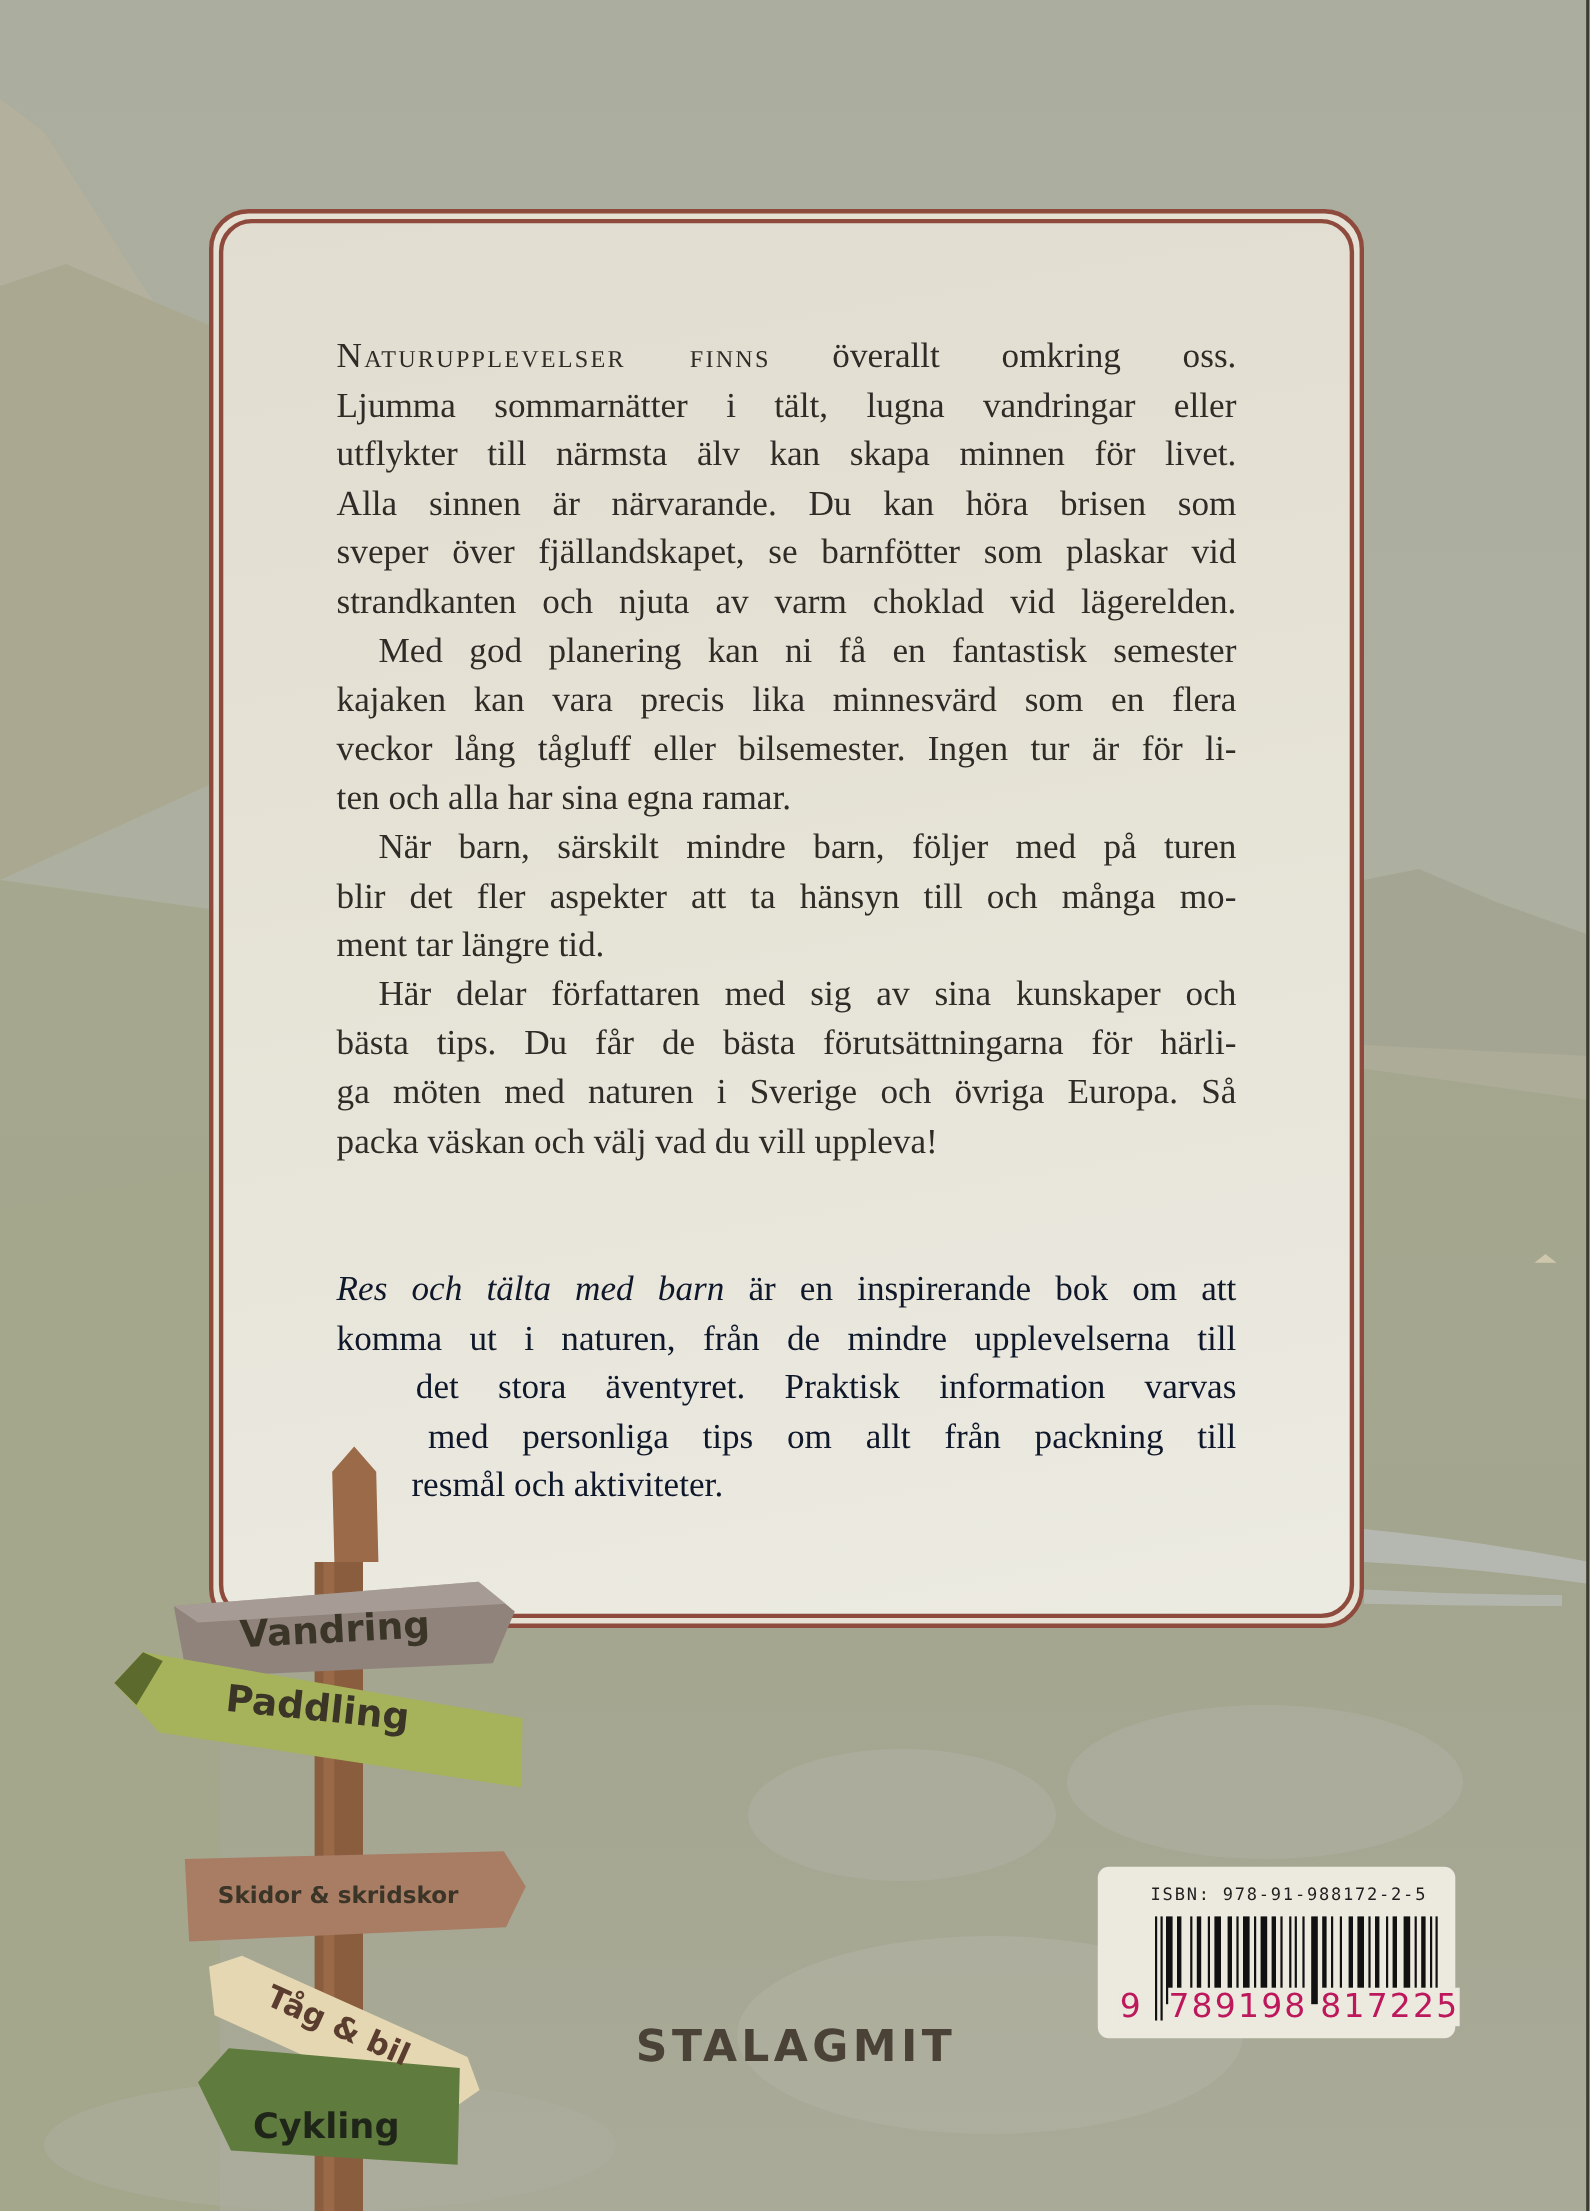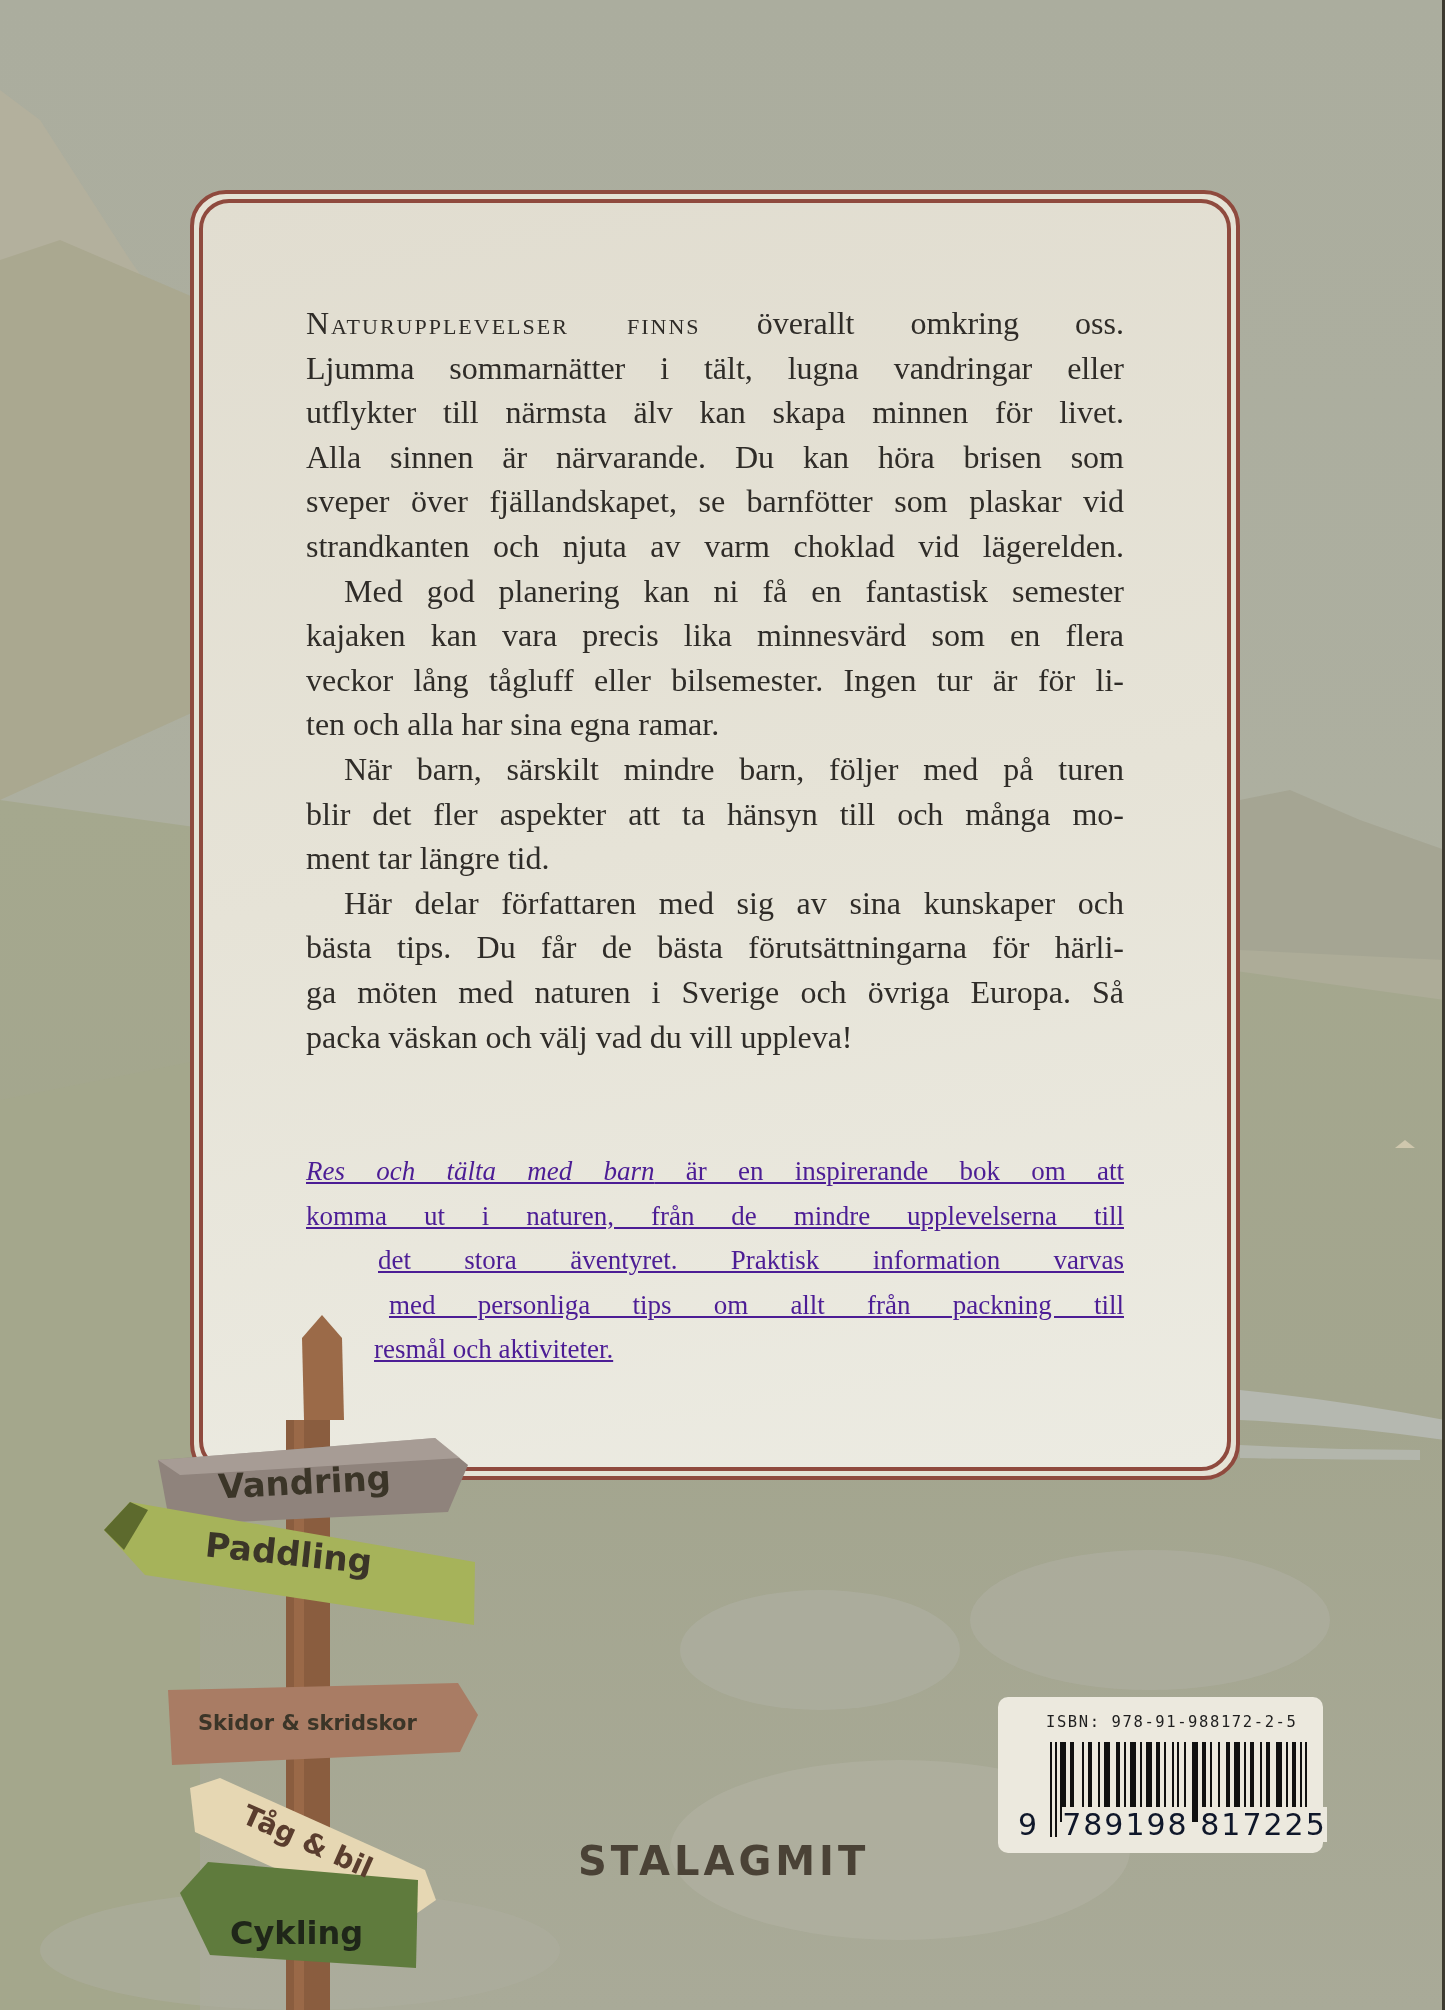--- a/index.html
+++ b/index.html
@@ -27,21 +27,21 @@
     position: absolute; left: 306px; top: 301px; width: 818px;
     font-size: 32px; line-height: 44.6px; color: #2f2c28;
     text-align: justify;
   }
   .text-block p { margin: 0; }
   .sc { font-variant: small-caps; letter-spacing: 2px; }
   .line { display: block; text-align: justify; text-align-last: justify; white-space: nowrap; }
   .line.last { text-align-last: left; }
   .it { font-style: italic; }
 
-  .promo { position: absolute; left: 306px; top: 1149px; width: 818px; font-size: 27px; line-height: 44.6px; color: #4c1d95; text-decoration: underline; }
+  .promo { position: absolute; left: 306px; top: 1149px; width: 818px; font-size: 32px; line-height: 44.6px; color: #0f172a; }
   .promo .row { display: block; white-space: nowrap; text-align: justify; text-align-last: justify; }
   .promo .row.r3 { margin-left: 72px; }
   .promo .row.r4 { margin-left: 83px; }
   .promo .row.r5 { margin-left: 68px; text-align-last: left; }
 
   .signpost { position: absolute; left: 90px; top: 1300px; width: 420px; height: 710px; }
   .sign-label {
     position: absolute; font-family: "DejaVu Sans", sans-serif; font-weight: bold; color: #3b3528;
     white-space: nowrap;
   }
@@ -56,21 +56,21 @@
     position: absolute; left: 998px; top: 1697px; width: 325px; height: 156px;
     background: #ece9de; border-radius: 10px;
   }
   .isbn-label {
     position: absolute; left: 48px; top: 16px; font-family: "DejaVu Sans Mono", monospace;
     font-size: 15.5px; color: #1f1f1f; letter-spacing: 1.6px;
   }
   .barcode { position: absolute; left: 52px; top: 45px; width: 258px; height: 95px; }
   .isbn-digits {
     position: absolute; left: 20px; top: 110px; font-family: "DejaVu Sans", sans-serif;
-    font-size: 30px; color: #0f172a; letter-spacing: 2px; white-space: nowrap;
+    font-size: 30px; color: #be185d; letter-spacing: 2px; white-space: nowrap;
   }
   .isbn-digits span { background: #ece9de; }
 </style>
 </head>
 <body>
 
 <div class="bg">
   <svg viewBox="0 0 1445 2010" preserveAspectRatio="none">
     <defs>
       <linearGradient id="sky" x1="0" y1="0" x2="0" y2="1">

